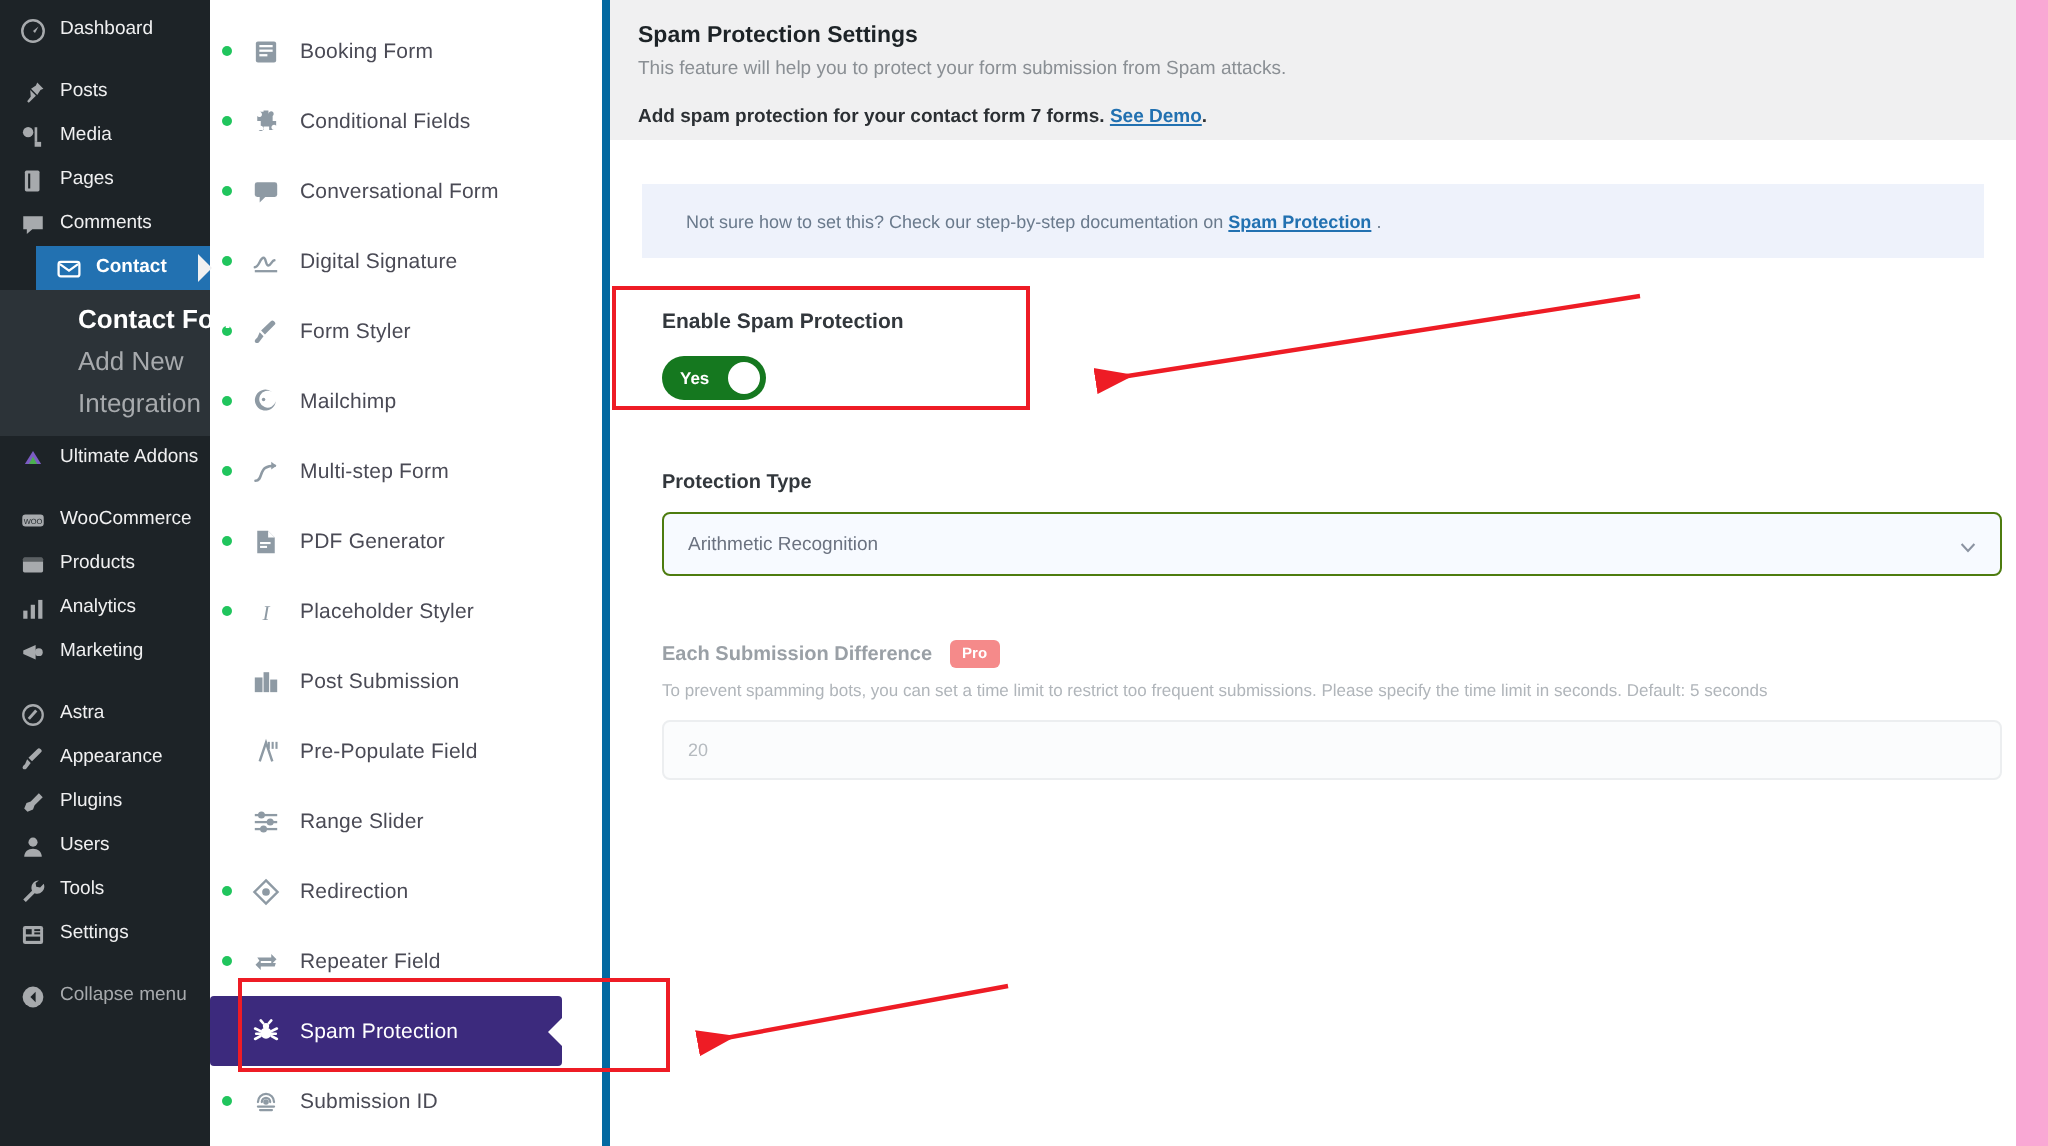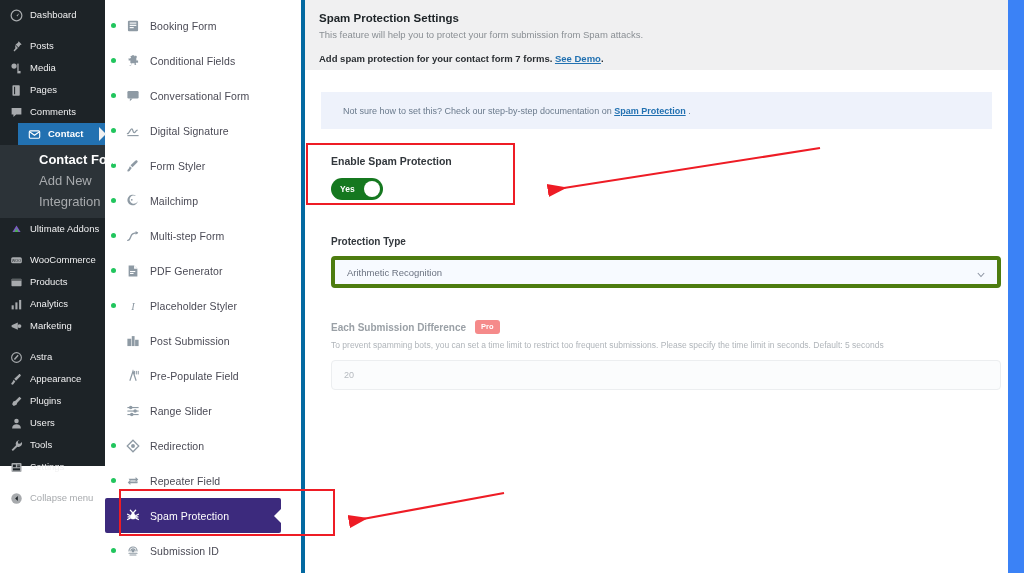--- a/index.html
+++ b/index.html
@@ -7,21 +7,21 @@
   html, body {
     width: 1024px; height: 573px;
     font-family: "Liberation Sans", sans-serif;
     background: #ffffff;
     overflow: hidden;
   }
   #app { position: relative; width: 1024px; height: 573px; display: flex; }
 
   
   .wp-sidebar {
-    width: 105px; height: 466px;
+    width: 105px; height: 573px;
     background: #1d2327;
     flex: 0 0 105px;
     padding-top: 4px;
     position: relative;
     z-index: 5;
   }
   .wp-item {
     display: flex; align-items: center;
     height: 22px; padding: 0 0 0 9px;
     color: #f0f0f1; font-size: 9.5px;
@@ -102,21 +102,21 @@
   .addon-row.active:after {
     content: ""; position: absolute; right: -1px; top: 50%;
     margin-top: -8px;
     border-style: solid; border-width: 8px 8px 8px 0;
     border-color: transparent #ffffff transparent transparent;
   }
 
   
   .main {
     flex: 1 1 auto; height: 573px;
-    background: #3b82f6;
+    background: #f9a8d4;
     position: relative;
   }
   .header-band {
     position: absolute; left: 0; top: 0;
     width: 703px; height: 70px;
     background: #f0f0f1;
   }
   .header-inner { padding: 12px 0 0 14px; }
   .page-title {
     font-size: 11.5px; font-weight: bold; color: #1d2327;
@@ -171,21 +171,21 @@
   }
 
   .sel-label {
     font-size: 10px; color: #32373c; font-weight: bold;
     margin: 36px 0 9px 0; padding-left: 10px;
   }
   .select-box {
     margin-left: 10px;
     height: 32px; width: 670px;
     background: #f7faff;
-    border: 4px solid #4d7c0f;
+    border: 1px solid #4d7c0f;
     border-radius: 4px;
     display: flex; align-items: center;
     padding: 0 12px;
     font-size: 9.5px; color: #6b7280;
     position: relative;
     cursor: pointer;
   }
   .select-box .chev {
     position: absolute; right: 12px; top: 50%; margin-top: -3px;
     width: 8px; height: 6px; color: #8b93a1;

